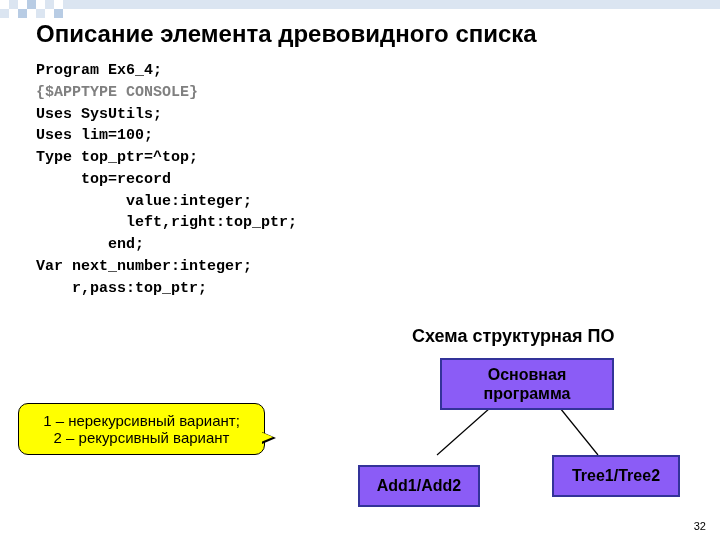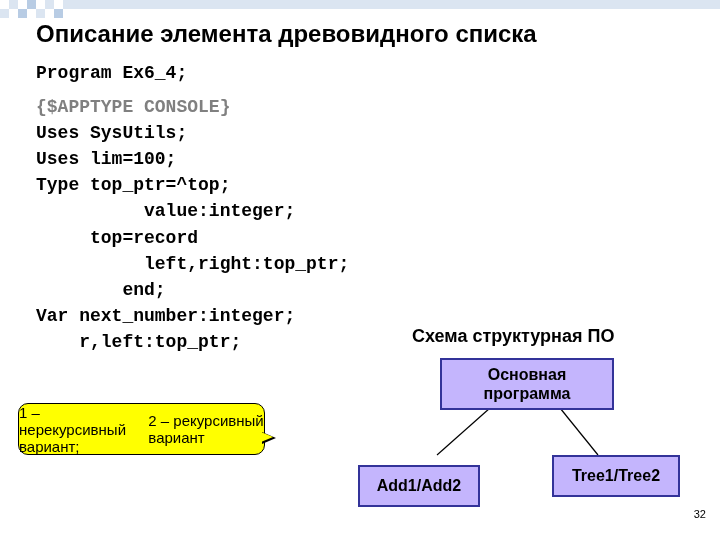--- a/index.html
+++ b/index.html
@@ -32,37 +32,37 @@
     font-size: 24px;
     font-weight: bold;
     color: #000;
     text-align: right;
   }
   .code {
     position: absolute;
     top: 60px;
     left: 36px;
     font-family: "Courier New", monospace;
-    font-size: 18px;
+    font-size: 15px;
     font-weight: bold;
     line-height: 1.45;
   }
   .code .line { white-space: pre; color:#000; }
-  .code .gray { color: #808080; margin-top: 8px; }
+  .code .gray { color: #808080; }
   .callout {
     position: absolute;
     top: 403px;
     left: 18px;
     width: 245px;
     height: 50px;
     background: #ffff00;
     border: 1px solid #000;
     border-radius: 10px;
     display: flex;
-    flex-direction: row;
+    flex-direction: column;
     justify-content: center;
     align-items: center;
     font-size: 15px;
   }
   .callout-tail {
     position:absolute;
     top:432px; left:262px;
     width:0;height:0;
     border-top:6px solid transparent;
     border-bottom:6px solid transparent;
@@ -77,37 +77,37 @@
     border-left:12px solid #ffff00;
     z-index:2;
   }
   .diagram-title {
     position:absolute;
     top:326px; left:412px;
     font-size:18px; font-weight:bold;
   }
   .node {
     position:absolute;
-    background:#c4b5fd;
+    background:#8b5cf6;
     border:2px solid #333399;
     display:flex;
     align-items:center;
     justify-content:center;
     text-align:center;
     font-weight:bold;
     font-size:16px;
     line-height:1.2;
   }
   .node-main { top:358px; left:440px; width:170px; height:48px; }
   .node-left { top:455px; left:358px; width:118px; height:38px;margin-top:10px; }
   .node-right { top:455px; left:536px; width:124px; height:38px;margin-left:16px; }
   svg.connectors { position:absolute; top:0; left:0; width:720px; height:540px; pointer-events:none; }
   .page-num {
     position:absolute;
-    bottom:20px; right:14px;
+    bottom:8px; right:14px;
     font-size:11px;
   }
 </style>
 </head>
 <body>
 
 <div class="deco-top">
   <div class="deco-row1">
     <div class="sq w"></div>
       <div class="sq l"></div>
@@ -130,26 +130,26 @@
 </div>
 
 <div class="title">Описание элемента древовидного списка</div>
 
 <div class="code">
   <div class="line">Program Ex6_4;</div>
   <div class="line gray">{$APPTYPE CONSOLE}</div>
   <div class="line">Uses SysUtils;</div>
   <div class="line">Uses lim=100;</div>
   <div class="line">Type top_ptr=^top;</div>
+  <div class="line">     top=record</div>
   <div class="line">          value:integer;</div>
-  <div class="line">     top=record</div>
   <div class="line">          left,right:top_ptr;</div>
   <div class="line">        end;</div>
   <div class="line">Var next_number:integer;</div>
-  <div class="line">    r,left:top_ptr;</div>
+  <div class="line">    r,pass:top_ptr;</div>
 </div>
 
 <div class="callout">
   <div>1 – нерекурсивный вариант;</div>
   <div>2 – рекурсивный вариант</div>
 </div>
 <div class="callout-tail"></div>
 <div class="callout-tail-fill"></div>
 
 <div class="diagram-title">Схема структурная ПО</div>

